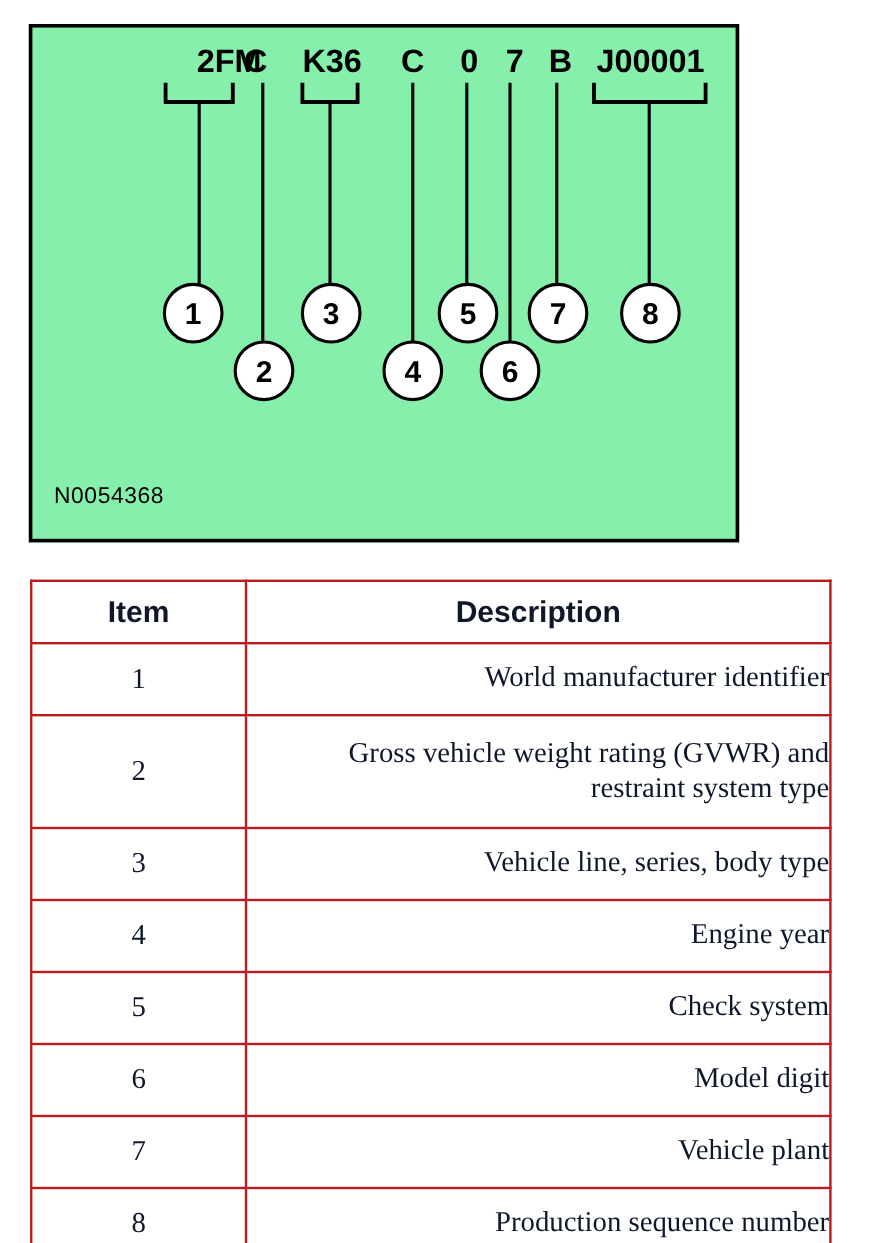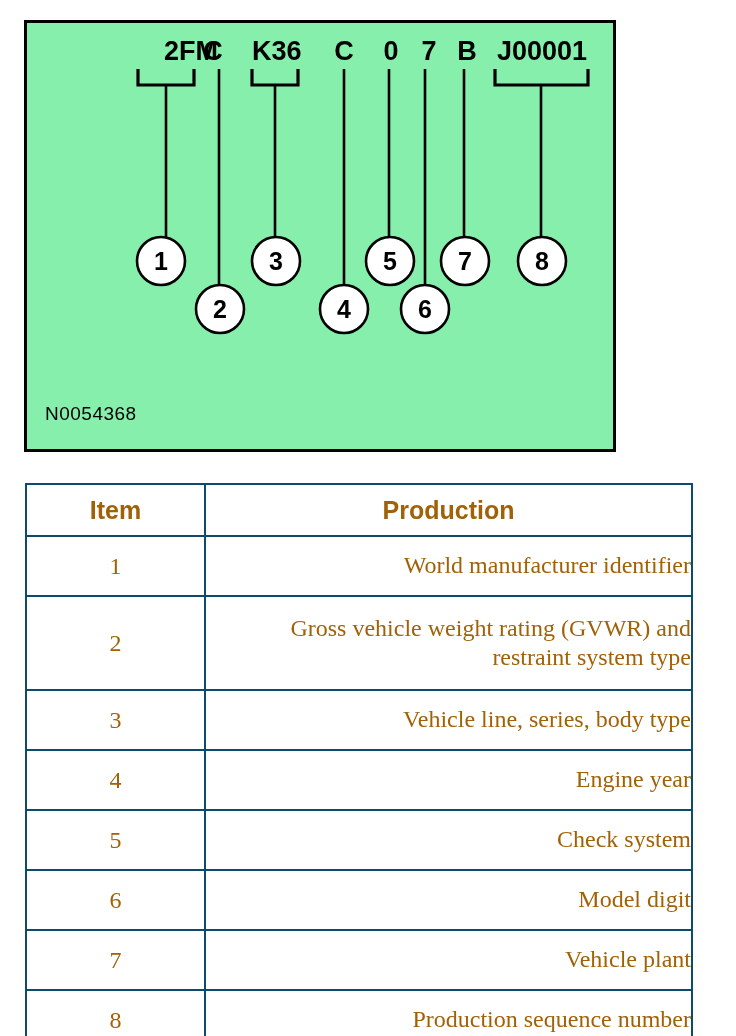--- a/index.html
+++ b/index.html
@@ -82,23 +82,23 @@
     width: 666px;
     border-collapse: collapse;
     table-layout: fixed;
     background: #ffffff;
   }
   #legend-table col.c-item { width: 179px; }
   #legend-table col.c-desc { width: 487px; }
 
   #legend-table th,
   #legend-table td {
-    border: 2px solid #0c4a6e;
+    border: 2px solid #b91c1c;
     padding: 0;
-    color: #a16207;
+    color: #0f172a;
   }
 
   #legend-table th {
     font-family: "Liberation Sans", sans-serif;
     font-weight: bold;
     font-size: 25px;
     text-align: center;
     height: 50px;
     vertical-align: middle;
   }
@@ -192,21 +192,21 @@
 </div>
 
 <table id="legend-table">
   <colgroup>
     <col class="c-item">
     <col class="c-desc">
   </colgroup>
   <thead>
     <tr>
       <th>Item</th>
-      <th>Production</th>
+      <th>Description</th>
     </tr>
   </thead>
   <tbody>
     <tr class="row-single">
       <td class="item-cell">1</td>
       <td class="desc-cell">World manufacturer identifier</td>
     </tr>
     <tr class="row-double">
       <td class="item-cell">2</td>
       <td class="desc-cell">Gross vehicle weight rating (GVWR) and restraint system type</td>

